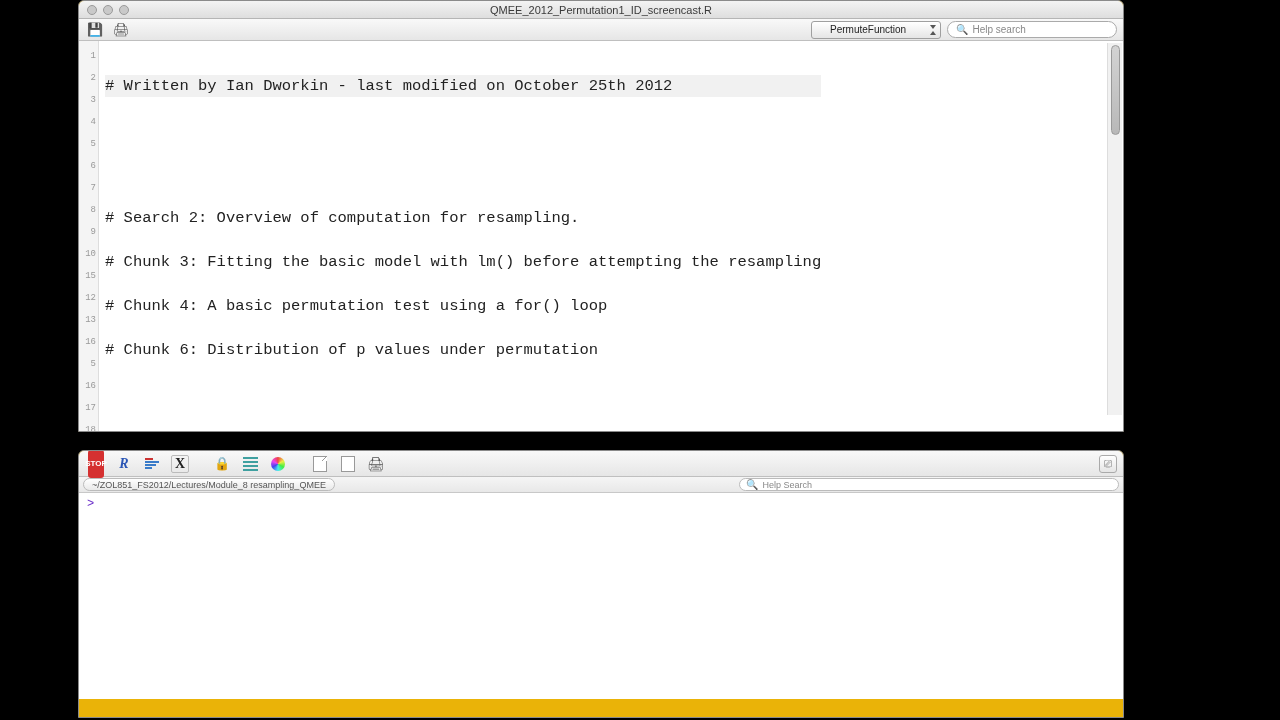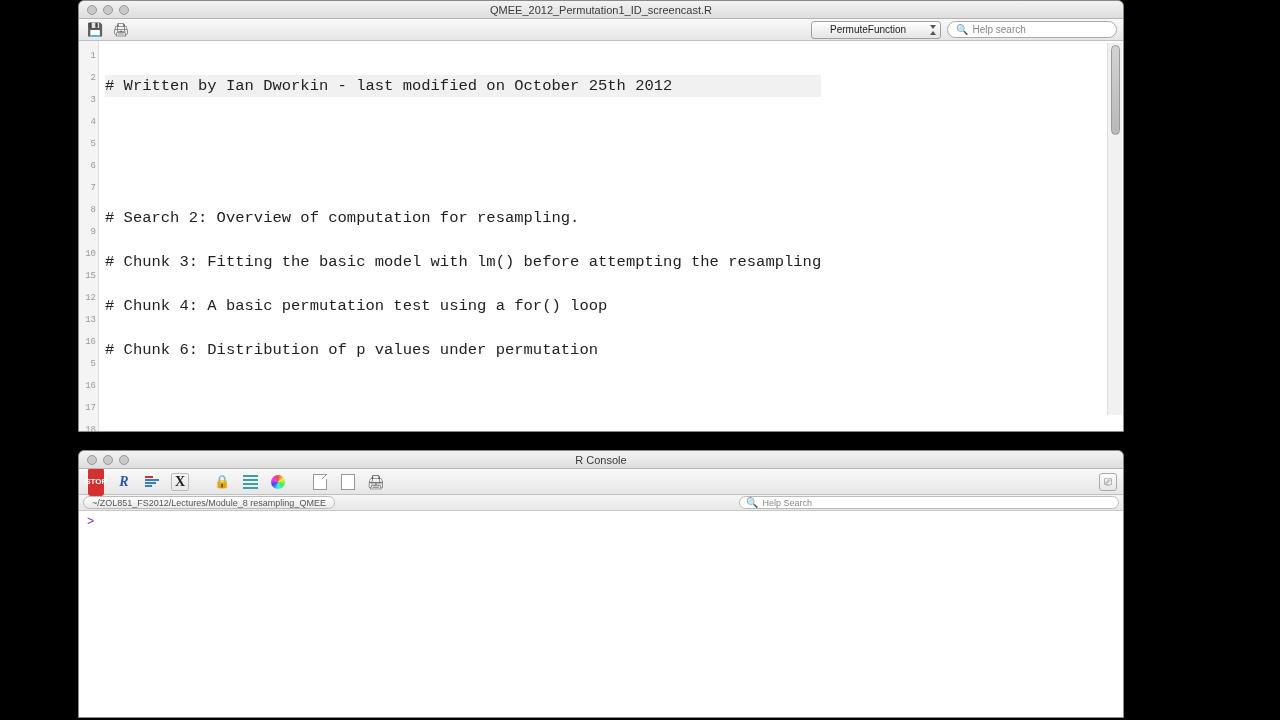--- a/index.html
+++ b/index.html
@@ -236,28 +236,20 @@
 
 
     </div>
   </div>
   <div class="scrollbar-v">
     <div class="sb-thumb"></div>
   </div>
 </div>
 
 <div class="window console">
-  <div class="titlebar">
-    <div class="traffic">
-      <div class="t-dot"></div>
-      <div class="t-dot"></div>
-      <div class="t-dot"></div>
-    </div>
-    <div class="win-title">R Console</div>
-  </div>
   <div class="toolbar">
     <div class="tb-ic">
       <div class="ic-stop">
           <span>STOP</span>
         </div>
     </div>
     <div class="tb-ic">
       <span class="ic-r">R</span>
     </div>
     <div class="tb-ic">

